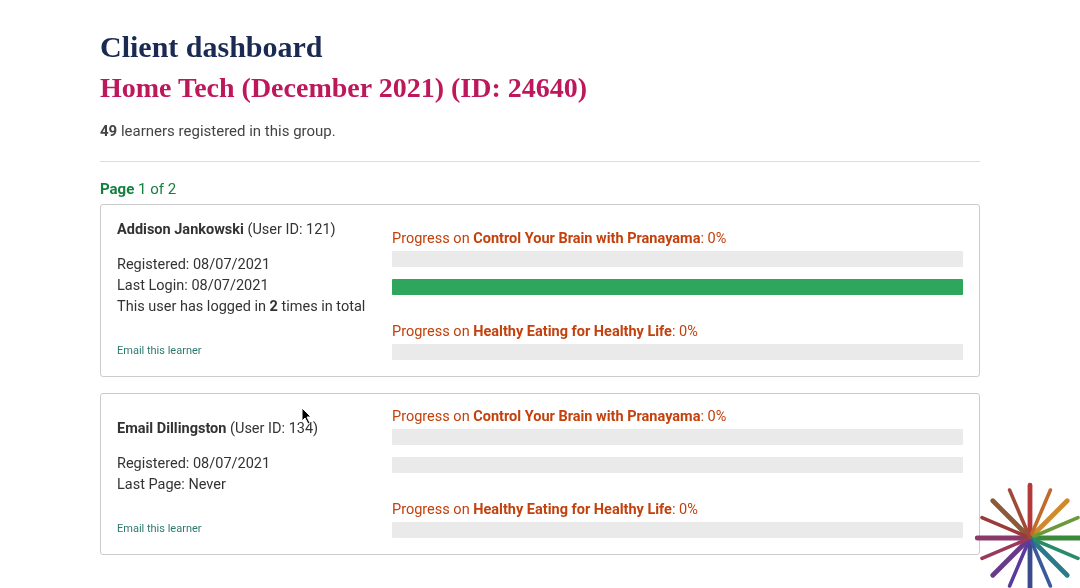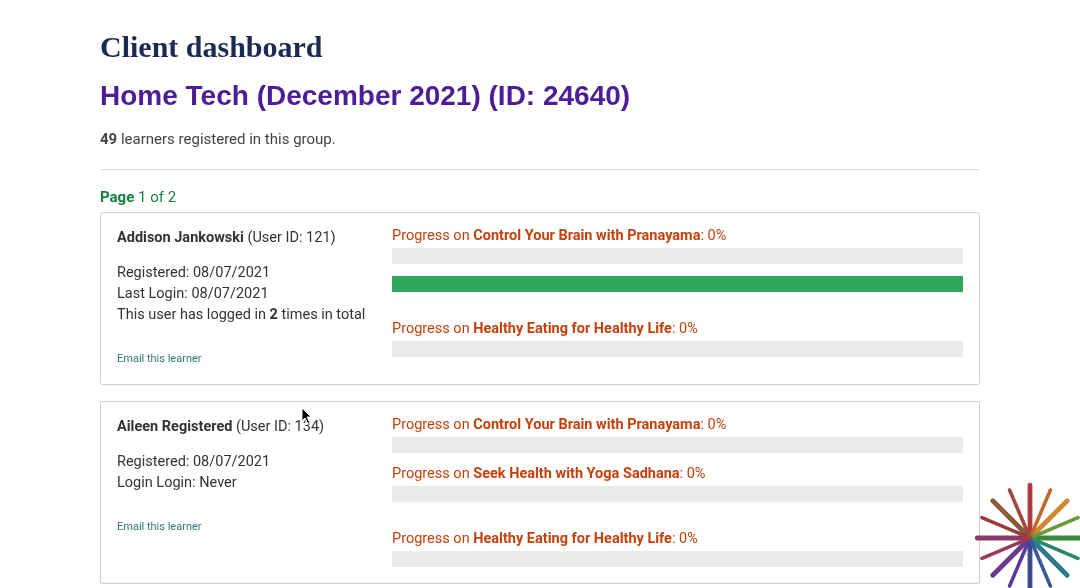--- a/index.html
+++ b/index.html
@@ -11,26 +11,26 @@
     width: 1080px;
     height: 588px;
     overflow: hidden;
     position: relative;
   }
   h1.page-title {
     font-family: Georgia, "Times New Roman", serif;
     font-weight: 700;
     color: #1a2a52;
     font-size: 30px;
-    margin-bottom: 16px;
+    margin-bottom: 8px;
   }
   h2.group-title {
-    font-family: Liberation Sans, sans-serif;
+    font-family: Liberation Serif, serif;
     font-weight: 700;
-    color: #4c1d95;
+    color: #be185d;
     font-size: 28px;
     margin-bottom: 18px;
   }
   .summary-line {
     font-size: 15px;
     color: #444;
     padding-bottom: 21px;
     border-bottom: 1px solid #ddd;
     margin-bottom: 18px;
   }
@@ -41,20 +41,21 @@
     margin-bottom: 6px;
   }
   .pager b { font-weight: 700; }
   .learner-card {
     border: 1px solid #ccc;
     border-radius: 3px;
     padding: 14px 16px 16px 16px;
     margin-bottom: 16px;
     display: flex;
     gap: 20px;
+    align-items: flex-end;
   }
   .learner-left {
     width: 255px;
     flex: 0 0 255px;
     font-size: 14.5px;
     color: #333;
     line-height: 1.45;
   }
   .learner-name-row { margin-bottom: 14px; }
   .learner-name { font-weight: 700; }
@@ -137,30 +138,29 @@
         </div>
         <div class="progress-block">
           <div class="progress-label"><span>Progress on </span><span class="course-name">Healthy Eating for Healthy Life</span><span>: 0%</span></div>
           <div class="progress-bar">
             <div class="progress-fill" style="width: 0%;"></div>
           </div>
         </div>
       </div>
     </div>
     <div class="learner-card">
-      <div class="learner-left"><div class="learner-name-row"><span class="learner-name">Aileen Registered</span><span> (User ID: 134)</span></div><div>Registered: 08/07/2021</div><div>Login Login: Never</div><a class="email-link">Email this learner</a></div>
+      <div class="learner-left"><div class="learner-name-row"><span class="learner-name">Email Dillingston</span><span> (User ID: 134)</span></div><div>Registered: 08/07/2021</div><div>Last Page: Never</div><a class="email-link">Email this learner</a></div>
       <div class="learner-right">
         <div class="progress-block">
           <div class="progress-label"><span>Progress on </span><span class="course-name">Control Your Brain with Pranayama</span><span>: 0%</span></div>
           <div class="progress-bar">
             <div class="progress-fill" style="width: 0%;"></div>
           </div>
         </div>
         <div class="progress-block">
-          <div class="progress-label"><span>Progress on </span><span class="course-name">Seek Health with Yoga Sadhana</span><span>: 0%</span></div>
           <div class="progress-bar">
             <div class="progress-fill" style="width: 0%;"></div>
           </div>
         </div>
         <div class="progress-block">
           <div class="progress-label"><span>Progress on </span><span class="course-name">Healthy Eating for Healthy Life</span><span>: 0%</span></div>
           <div class="progress-bar">
             <div class="progress-fill" style="width: 0%;"></div>
           </div>
         </div>

